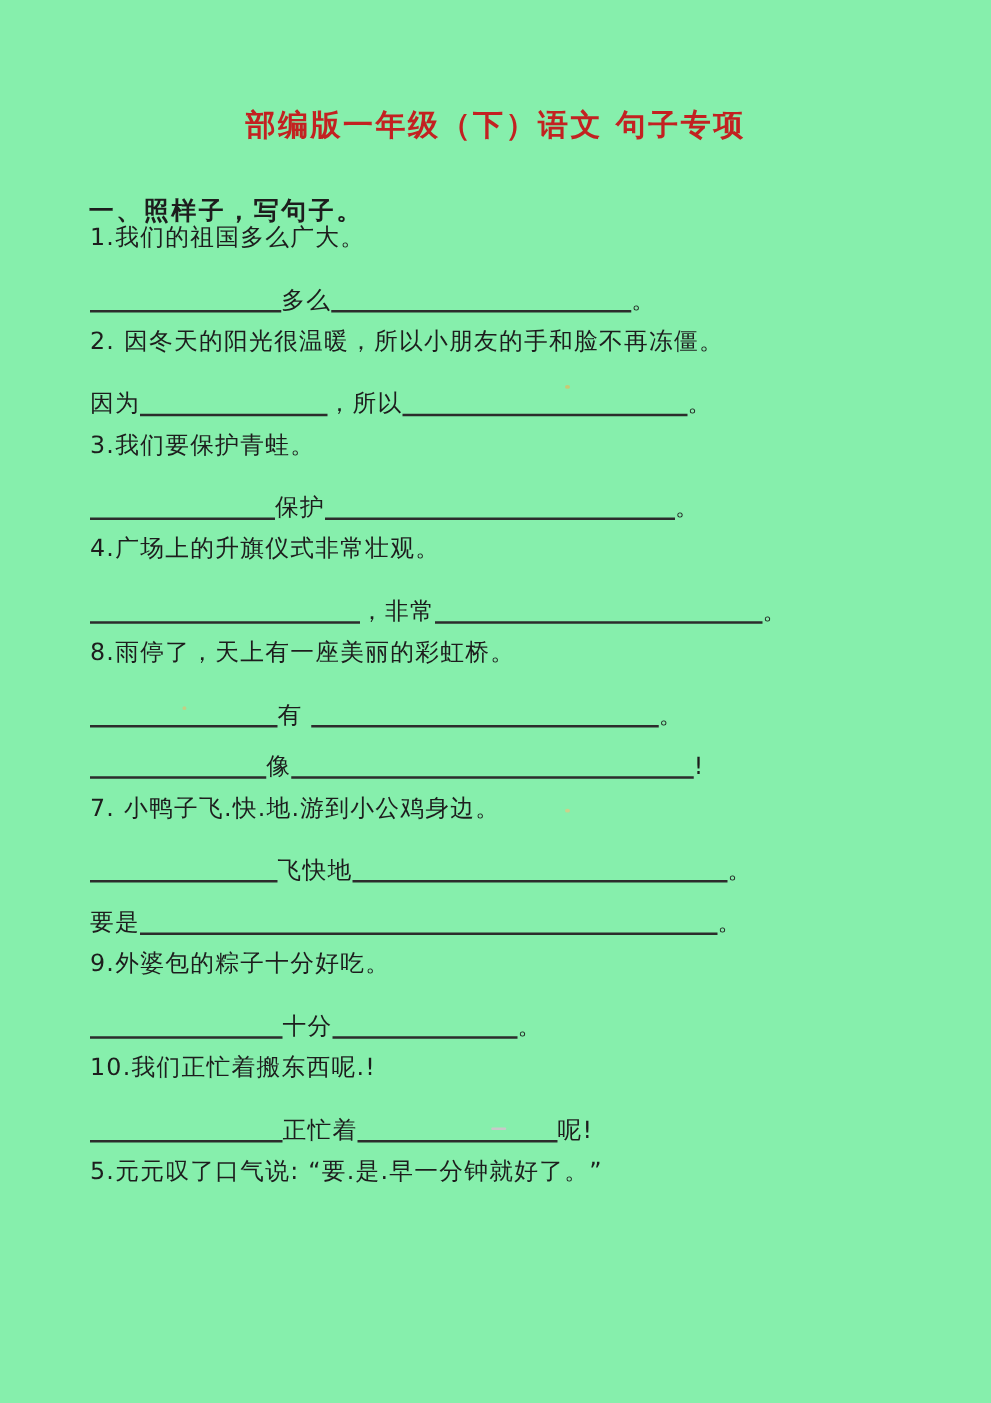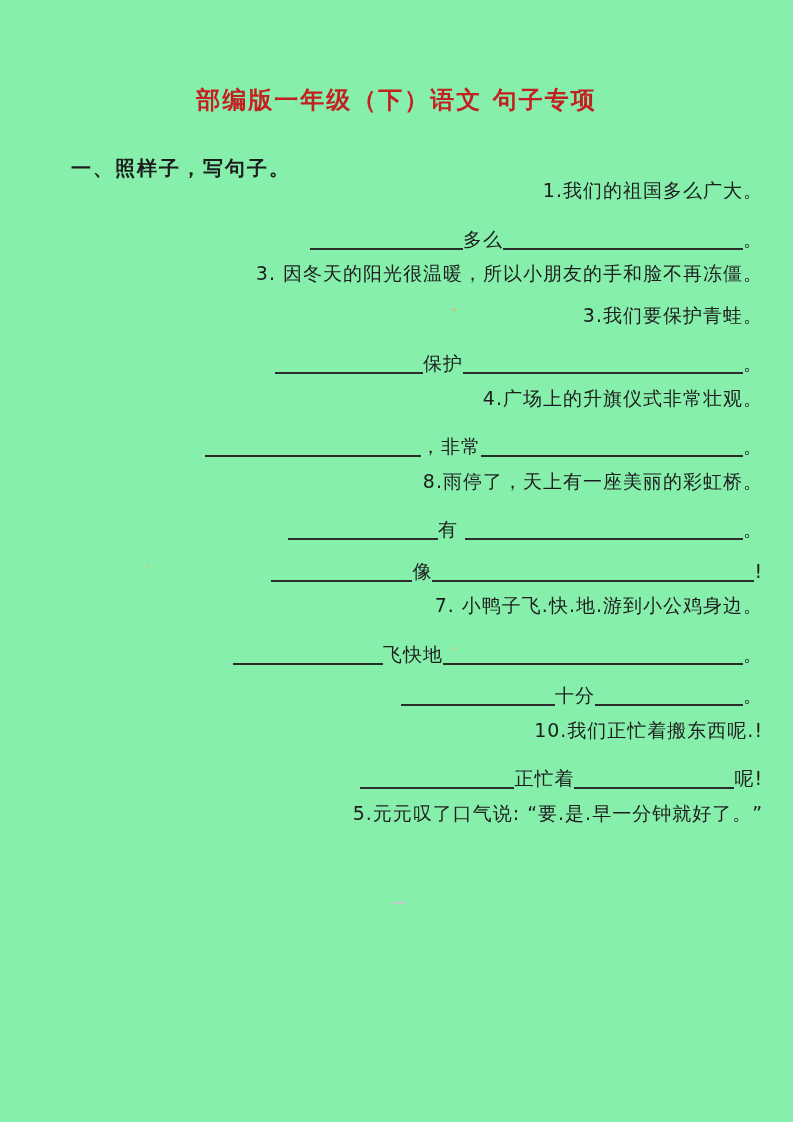--- a/index.html
+++ b/index.html
@@ -20,21 +20,21 @@
     line-height:32px;
   }
   .heading {
     position:absolute; top:134px; left:71px;
     font-size:20px; font-weight:bold;
     letter-spacing:2px;
     line-height:27px;
     margin-top:21px;
   }
   .body {
-    position:absolute; top:177px; left:72px; right:30px;text-align:right;
+    position:absolute; top:177px; left:72px; right:30px;
   }
   .row {
     height:41.5px;
     font-size:19px;
     line-height:26px;
     letter-spacing:1px;
     white-space:nowrap;
     box-sizing:border-box;
   }
   .row.a { padding-top:7px; }
@@ -53,30 +53,33 @@
 </style>
 </head>
 <body>
 
 <div class="page">
   <h1 class="title">部编版一年级（下）语文 句子专项</h1>
   <div class="heading">一、照样子，写句子。</div>
   <div class="body">
       <div class="row q">1.我们的祖国多么广大。</div>
       <div class="row a"><span class="blank" style="width: 153px;"></span><span class="at">多么</span><span class="blank" style="width: 240px;"></span><span class="at">。</span></div>
-      <div class="row q">3. 因冬天的阳光很温暖，所以小朋友的手和脸不再冻僵。</div>
+      <div class="row q">2. 因冬天的阳光很温暖，所以小朋友的手和脸不再冻僵。</div>
+      <div class="row a"><span class="at">因为</span><span class="blank" style="width: 150px;"></span><span class="at">，所以</span><span class="blank" style="width: 228px;"></span><span class="at">。</span></div>
       <div class="row q">3.我们要保护青蛙。</div>
       <div class="row a"><span class="blank" style="width: 148px;"></span><span class="at">保护</span><span class="blank" style="width: 280px;"></span><span class="at">。</span></div>
       <div class="row q">4.广场上的升旗仪式非常壮观。</div>
       <div class="row a"><span class="blank" style="width: 216px;"></span><span class="at">，非常</span><span class="blank" style="width: 262px;"></span><span class="at">。</span></div>
       <div class="row q">8.雨停了，天上有一座美丽的彩虹桥。</div>
       <div class="row a"><span class="blank" style="width: 150px;"></span><span class="at">有 </span><span class="blank" style="width: 278px;"></span><span class="at">。</span></div>
       <div class="row a"><span class="blank" style="width: 141px;"></span><span class="at">像</span><span class="blank" style="width: 322px;"></span><span class="at">!</span></div>
       <div class="row q">7. 小鸭子飞.快.地.游到小公鸡身边。</div>
       <div class="row a"><span class="blank" style="width: 150px;"></span><span class="at">飞快地</span><span class="blank" style="width: 300px;"></span><span class="at">。</span></div>
+      <div class="row a"><span class="at">要是</span><span class="blank" style="width: 462px;"></span><span class="at">。</span></div>
+      <div class="row q">9.外婆包的粽子十分好吃。</div>
       <div class="row a"><span class="blank" style="width: 154px;"></span><span class="at">十分</span><span class="blank" style="width: 148px;"></span><span class="at">。</span></div>
       <div class="row q">10.我们正忙着搬东西呢.!</div>
       <div class="row a"><span class="blank" style="width: 154px;"></span><span class="at">正忙着</span><span class="blank" style="width: 160px;"></span><span class="at">呢!</span></div>
       <div class="row q">5.元元叹了口气说: “要.是.早一分钟就好了。”</div>
     </div>
   <div class="speck s1"></div>
   <div class="speck s2"></div>
   <div class="speck s3"></div>
   <div class="dash"></div>
 </div>

